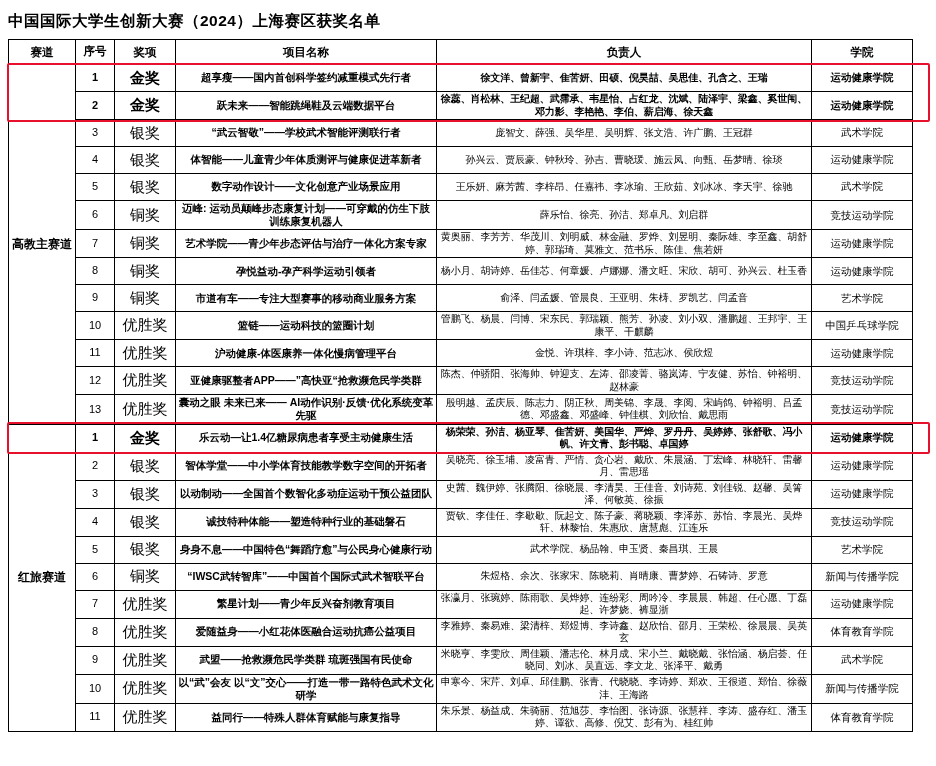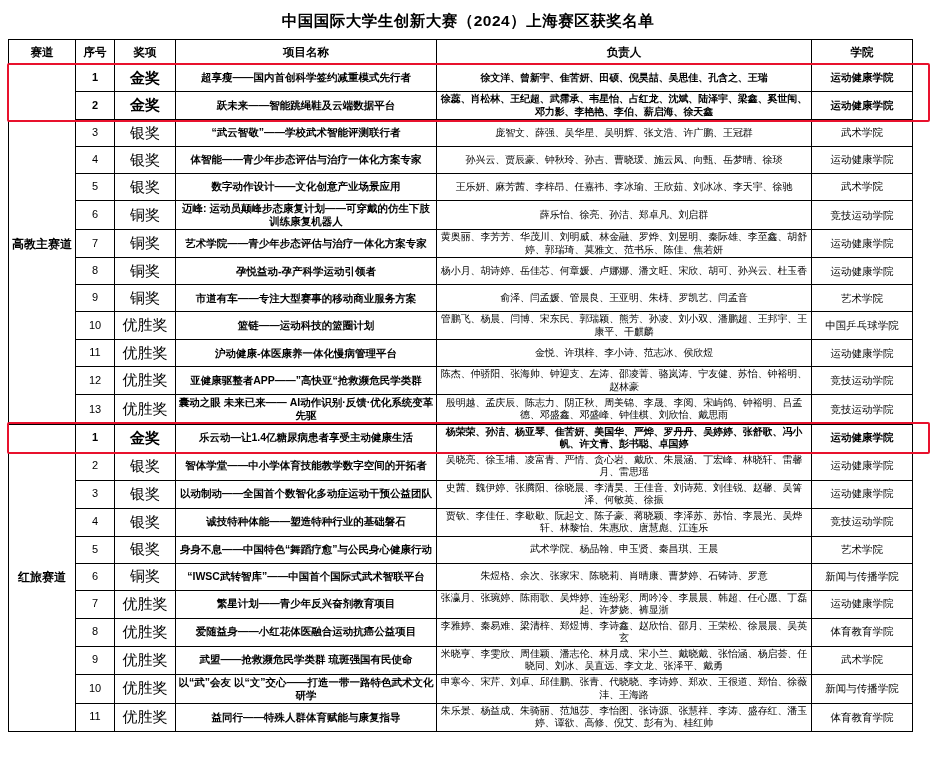--- a/index.html
+++ b/index.html
@@ -15,21 +15,21 @@
     overflow: hidden;
   }
   .page {
     width: 936px;
     height: 766px;
     box-sizing: border-box;
     padding: 6px 8px 0 8px;
     position: relative;
   }
   .doc-title {
-    text-align: center;
+    text-align: left;
     font-size: 15.5px;
     font-weight: bold;
     letter-spacing: 0.5px;
     padding: 5px 0 7px 0;
     color: #000;
   }
   table.award-table {
     border-collapse: collapse;
     width: 832px;
     table-layout: fixed;
@@ -83,21 +83,21 @@
     height: 27px;
   }
   .hl-box {
     position: absolute;
     border: 2px solid #e8112d;
     border-radius: 2px;
     pointer-events: none;
     box-sizing: border-box;
   }
   .col-head-track { width: 62px; }
-  .col-head-seq { width: 34px; }
+  .col-head-seq { width: 34px; font-family: Liberation Mono, monospace; }
   .col-head-prize { width: 56px; }
   .col-head-project { width: 256px; }
   .col-head-people { width: 370px; }
   .col-head-college { width: 96px; }
 </style>
 </head>
 <body>
 
 <div class="page">
 
@@ -133,21 +133,21 @@
         <tr class="row">
           <td class="seq-cell">3</td>
           <td class="prize-cell">银奖</td>
           <td class="project-cell">“武云智敬”——学校武术智能评测联行者</td>
           <td class="people-cell">庞智文、薛强、吴华星、吴明辉、张文浩、许广鹏、王冠群</td>
           <td class="college-cell">武术学院</td>
         </tr>
         <tr class="row">
           <td class="seq-cell">4</td>
           <td class="prize-cell">银奖</td>
-          <td class="project-cell">体智能——青少年步态评估与治疗一体化方案专家</td>
+          <td class="project-cell">体智能——儿童青少年体质测评与健康促进革新者</td>
           <td class="people-cell">孙兴云、贾辰豪、钟秋玲、孙吉、曹晓瑗、施云凤、向甄、岳梦晴、徐琰</td>
           <td class="college-cell">运动健康学院</td>
         </tr>
         <tr class="row">
           <td class="seq-cell">5</td>
           <td class="prize-cell">银奖</td>
           <td class="project-cell">数字动作设计——文化创意产业场景应用</td>
           <td class="people-cell">王乐妍、麻芳茜、李梓昂、任嘉祎、李冰瑜、王欣茹、刘冰冰、李天宇、徐驰</td>
           <td class="college-cell">武术学院</td>
         </tr>

